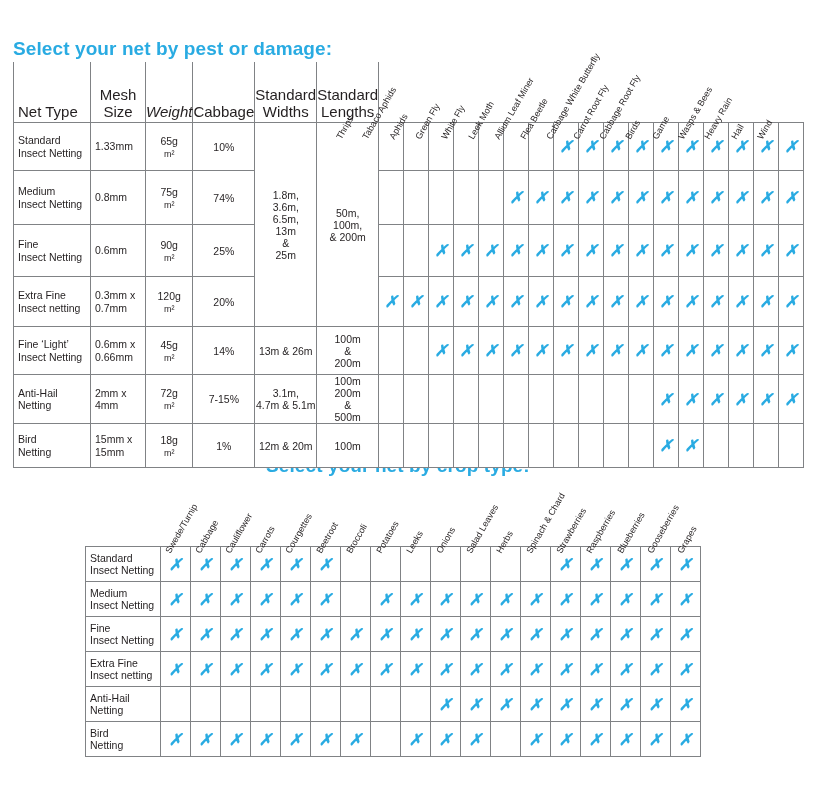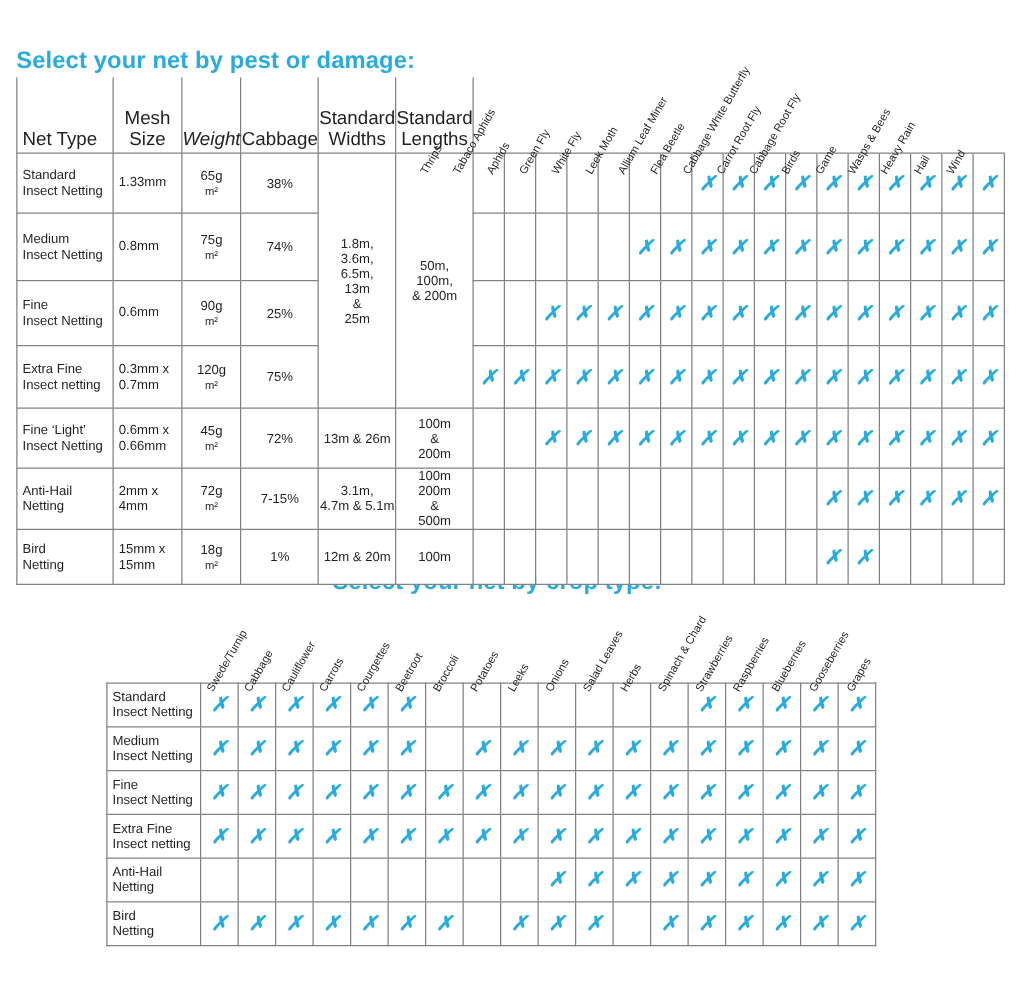--- a/index.html
+++ b/index.html
@@ -119,21 +119,21 @@
           <td class="c-x" style="border-top: none; border-left: none; border-right: none; height: 58px;"></td>
           <td class="c-x" style="border-top: none; border-left: none; border-right: none; height: 58px;"></td>
           <td class="c-x" style="border-top: none; border-left: none; border-right: none; height: 58px;"></td>
           <td class="c-x" style="border-top: none; border-left: none; border-right: none; height: 58px;"></td>
           <td class="c-x" style="border-top: none; border-left: none; border-right: none; height: 58px;"></td>
         </tr>
         <tr style="height: 48px;">
           <td class="lbl c-net">Standard<br>Insect Netting</td>
           <td class="lbl c-mesh">1.33mm</td>
           <td class="c-weight">65g<br><span style="font-size:9px">m²</span></td>
-          <td class="c-shading">38%</td>
+          <td class="c-shading">10%</td>
           <td class="c-sw" rowspan="4">1.8m,<br>3.6m,<br>6.5m,<br>13m<br>&amp;<br>25m</td>
           <td class="c-sl" rowspan="4">50m,<br>100m,<br>&amp; 200m</td>
           <td class="c-x"></td>
           <td class="c-x"></td>
           <td class="c-x"></td>
           <td class="c-x"></td>
           <td class="c-x"></td>
           <td class="c-x"></td>
           <td class="c-x"></td>
           <td class="c-x"><span class="check">✗</span></td>
@@ -190,21 +190,21 @@
           <td class="c-x"><span class="check">✗</span></td>
           <td class="c-x"><span class="check">✗</span></td>
           <td class="c-x"><span class="check">✗</span></td>
           <td class="c-x"><span class="check">✗</span></td>
           <td class="c-x"><span class="check">✗</span></td>
         </tr>
         <tr style="height: 50px;">
           <td class="lbl c-net">Extra Fine<br>Insect netting</td>
           <td class="lbl c-mesh">0.3mm x<br>0.7mm</td>
           <td class="c-weight">120g<br><span style="font-size:9px">m²</span></td>
-          <td class="c-shading">75%</td>
+          <td class="c-shading">20%</td>
           <td class="c-x"><span class="check">✗</span></td>
           <td class="c-x"><span class="check">✗</span></td>
           <td class="c-x"><span class="check">✗</span></td>
           <td class="c-x"><span class="check">✗</span></td>
           <td class="c-x"><span class="check">✗</span></td>
           <td class="c-x"><span class="check">✗</span></td>
           <td class="c-x"><span class="check">✗</span></td>
           <td class="c-x"><span class="check">✗</span></td>
           <td class="c-x"><span class="check">✗</span></td>
           <td class="c-x"><span class="check">✗</span></td>
@@ -213,21 +213,21 @@
           <td class="c-x"><span class="check">✗</span></td>
           <td class="c-x"><span class="check">✗</span></td>
           <td class="c-x"><span class="check">✗</span></td>
           <td class="c-x"><span class="check">✗</span></td>
           <td class="c-x"><span class="check">✗</span></td>
         </tr>
         <tr style="height: 48px;">
           <td class="lbl c-net">Fine ‘Light’<br>Insect Netting</td>
           <td class="lbl c-mesh">0.6mm x<br>0.66mm</td>
           <td class="c-weight">45g<br><span style="font-size:9px">m²</span></td>
-          <td class="c-shading">72%</td>
+          <td class="c-shading">14%</td>
           <td class="c-sw">13m &amp; 26m</td>
           <td class="c-sl">100m<br>&amp;<br>200m</td>
           <td class="c-x"></td>
           <td class="c-x"></td>
           <td class="c-x"><span class="check">✗</span></td>
           <td class="c-x"><span class="check">✗</span></td>
           <td class="c-x"><span class="check">✗</span></td>
           <td class="c-x"><span class="check">✗</span></td>
           <td class="c-x"><span class="check">✗</span></td>
           <td class="c-x"><span class="check">✗</span></td>

